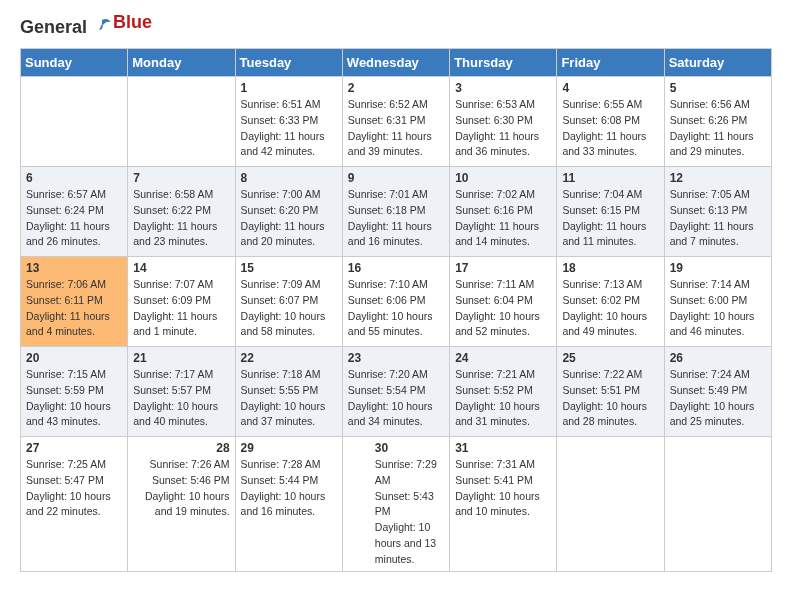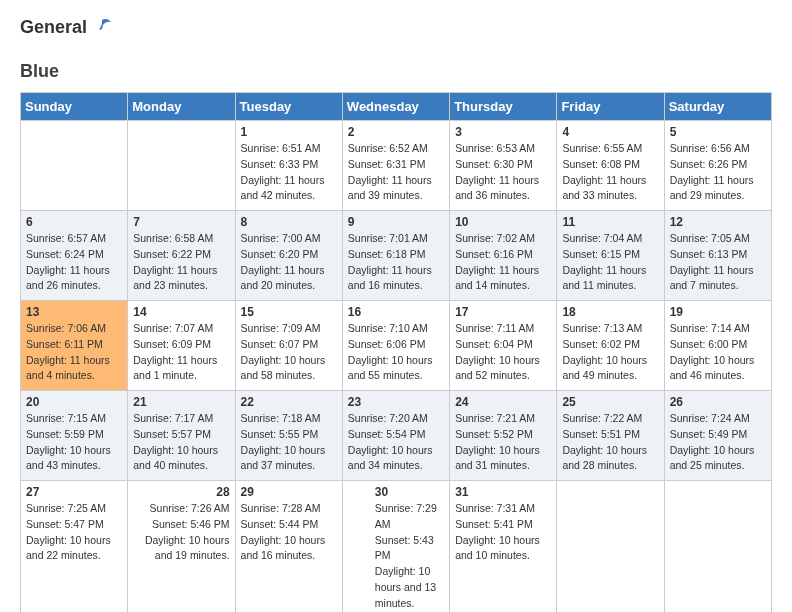--- a/index.html
+++ b/index.html
@@ -1,19 +1,19 @@
 <!DOCTYPE html>
 <html><head>
   <meta charset="utf-8">
   <style>
     * { box-sizing: border-box; margin: 0; padding: 0; }
     body { font-family: Arial, sans-serif; background: #fff; width: 792px; min-height: 612px; }
     .container { width: 792px; padding: 16px 20px; }
     .header { display: flex; justify-content: space-between; align-items: flex-start; margin-bottom: 10px; }
-    .logo { display: flex; flex-direction: column; gap: 27px; }
+    .logo { display: flex; flex-direction: row; }
     .logo-row { display: flex; align-items: center; gap: 2px; }
     .title-area { text-align: right; }
     .month-title { font-size: 36px; font-weight: bold; color: #333; }
     .location { font-size: 14px; color: #555; margin-top: 2px; }
     table { width: 100%; border-collapse: collapse; table-layout: fixed; }
     thead tr th { background: #3a7abf; color: #ffffff; padding: 6px 4px; font-size: 13px; font-weight: bold; text-align: left; border: 1px solid #ccc; }
     tbody tr td { vertical-align: top; padding: 4px 5px; font-size: 10.5px; color: #333; border: 1px solid #ccc; height: 90px; }
     tbody tr:nth-child(odd) td { background: #ffffff; }
     tbody tr:nth-child(even) td { background: #f0f4f8; }
     .day-num { font-weight: bold; font-size: 12px; margin-bottom: 2px; }
@@ -25,21 +25,21 @@
 <div class="container">
   <div class="header">
     <div class="logo">
       <div class="logo-row">
         <span style="font-size:18px;font-weight:bold;color:#333;">General</span>
         <svg width="22" height="22" viewBox="0 0 22 22" style="margin-left:2px;">
           <path d="M11 4 C14 2, 18 3, 20 6 C17 5, 14 6, 12 9 L11 8 Z" fill="#3a7abf"></path>
           <path d="M11 8 C10 10, 9 12, 8 14 L11 13 L12 9 Z" fill="#3a7abf"></path>
         </svg>
       </div>
-      <span style="font-size:18px;font-weight:bold;color:#404040;margin-top:-4px;">Blue</span>
+      <span style="font-size:18px;font-weight:bold;color:#b91c1c;margin-top:-4px;">Blue</span>
     </div>
     <div class="title-area">
       <div class="month-title"></div>
       <div class="location"></div>
     </div>
   </div>
 
   <table>
     <thead>
       <tr>

